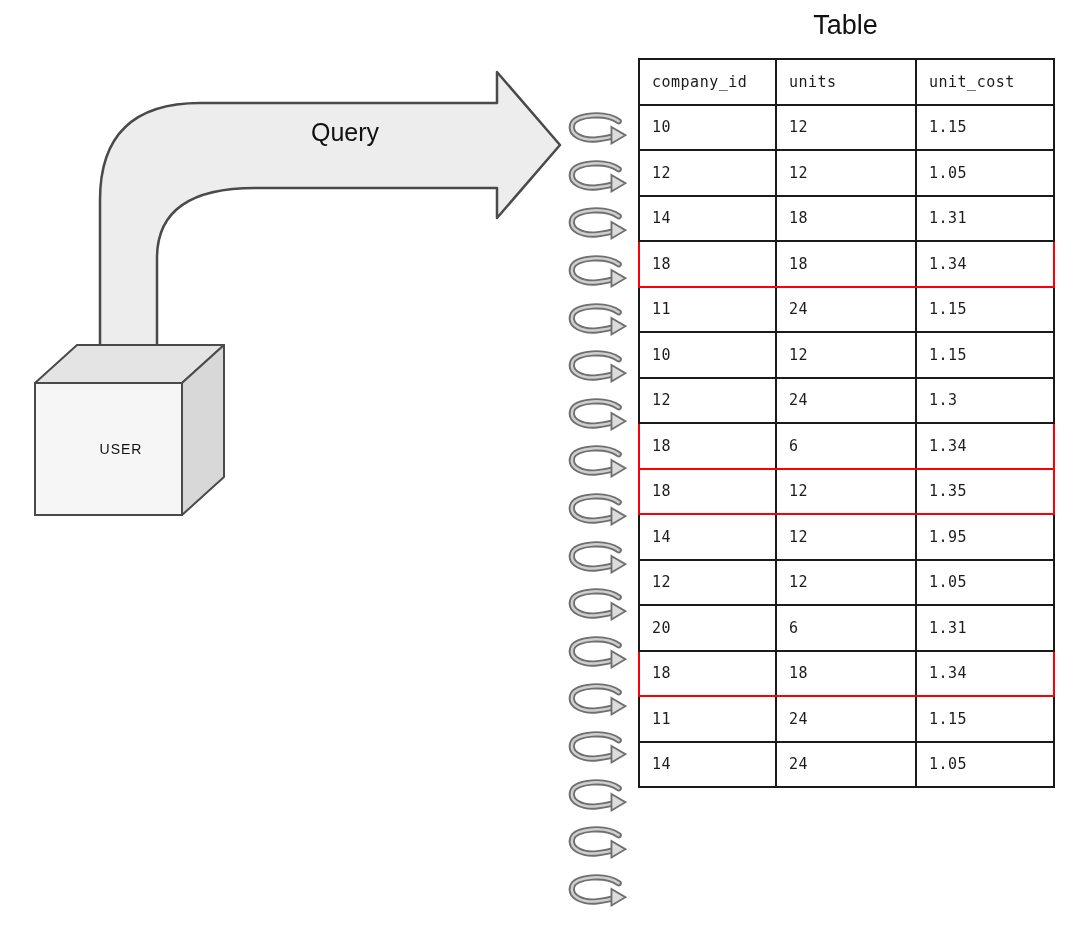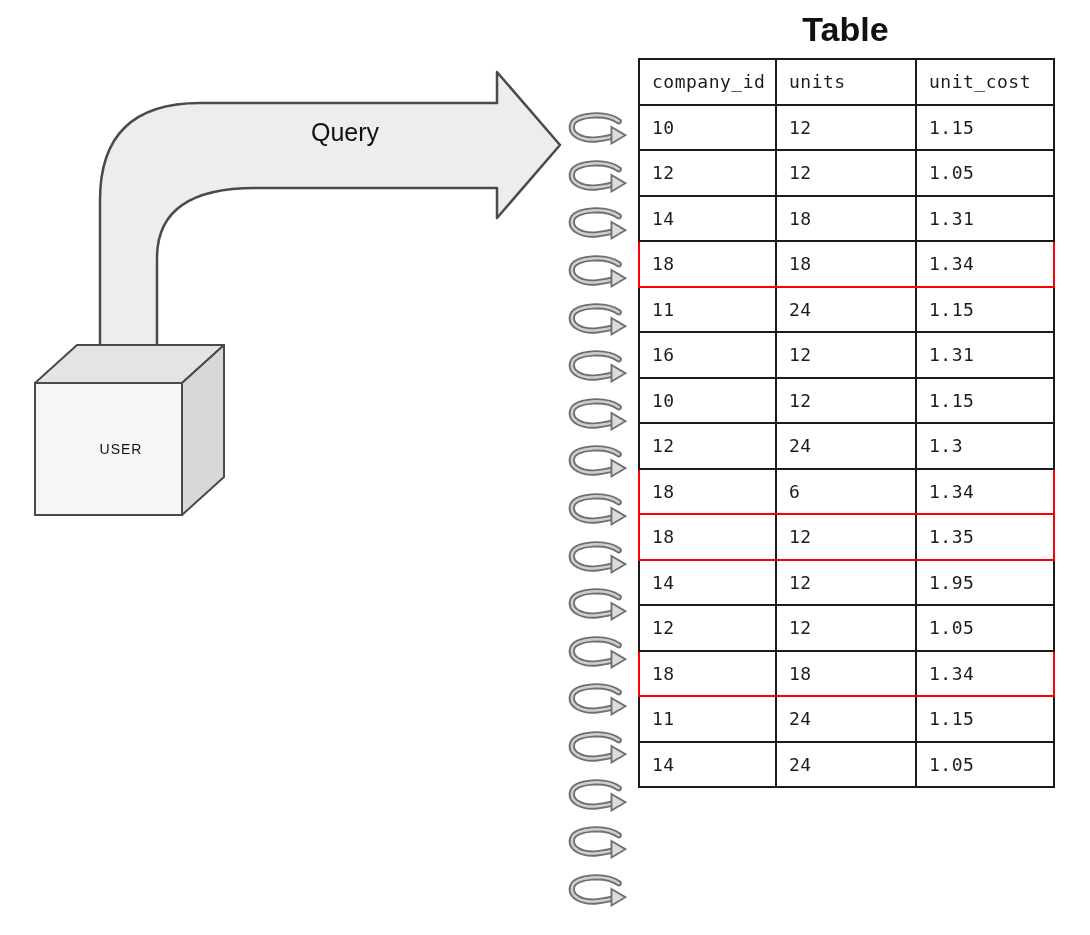--- a/index.html
+++ b/index.html
@@ -4,36 +4,36 @@
 <style>
   html,body { margin:0; padding:0; }
   body {
     width:1090px; height:935px; position:relative; overflow:hidden;
     background:#ffffff; font-family:"Liberation Sans", sans-serif;
   }
   .scene-svg { position:absolute; left:0; top:0; pointer-events:none; }
 
   .title {
     position:absolute; left:638px; top:10px; width:415px;
-    text-align:center; font-size:34px; font-weight:700; color:#111;
+    text-align:center; font-size:27px; font-weight:400; color:#111;
   }
   .query-label {
     position:absolute; left:180px; top:118px; width:330px;
     text-align:center; font-size:25px; color:#111;
   }
   .user-label {
     position:absolute; left:35px; top:441px; width:172px;
     text-align:center; font-size:14px; letter-spacing:1px; color:#111;
   }
 
   table.data {
     position:absolute; left:638px; top:58px; width:415px;
     border-collapse:collapse; table-layout:fixed;
     font-family:"DejaVu Sans Mono","Liberation Mono",monospace;
-    font-size:18px; color:#1c1c1c;
+    font-size:15px; color:#1c1c1c;
   }
   table.data th, table.data td {
     border:2px solid #1a1a1a; height:43.5px; padding:0 4px 0 12px;
     text-align:left; vertical-align:middle; font-weight:400;
     letter-spacing:0.5px; overflow:hidden; white-space:nowrap;
   }
   col.c1{width:137px;} col.c2{width:140px;} col.c3{width:138px;}
 
   tr.hl td { border-top-color:#fb0007; border-bottom-color:#fb0007; }
   tr.hl td:first-child { border-left-color:#fb0007; }
@@ -197,25 +197,20 @@
       <td>18</td>
       <td>18</td>
       <td>1.34</td>
     </tr>
     <tr>
       <td>11</td>
       <td>24</td>
       <td>1.15</td>
     </tr>
     <tr>
-      <td>16</td>
-      <td>12</td>
-      <td>1.31</td>
-    </tr>
-    <tr>
       <td>10</td>
       <td>12</td>
       <td>1.15</td>
     </tr>
     <tr>
       <td>12</td>
       <td>24</td>
       <td>1.3</td>
     </tr>
     <tr class="hl">
@@ -231,20 +226,25 @@
     <tr>
       <td>14</td>
       <td>12</td>
       <td>1.95</td>
     </tr>
     <tr>
       <td>12</td>
       <td>12</td>
       <td>1.05</td>
     </tr>
+    <tr>
+      <td>20</td>
+      <td>6</td>
+      <td>1.31</td>
+    </tr>
     <tr class="hl">
       <td>18</td>
       <td>18</td>
       <td>1.34</td>
     </tr>
     <tr>
       <td>11</td>
       <td>24</td>
       <td>1.15</td>
     </tr>

